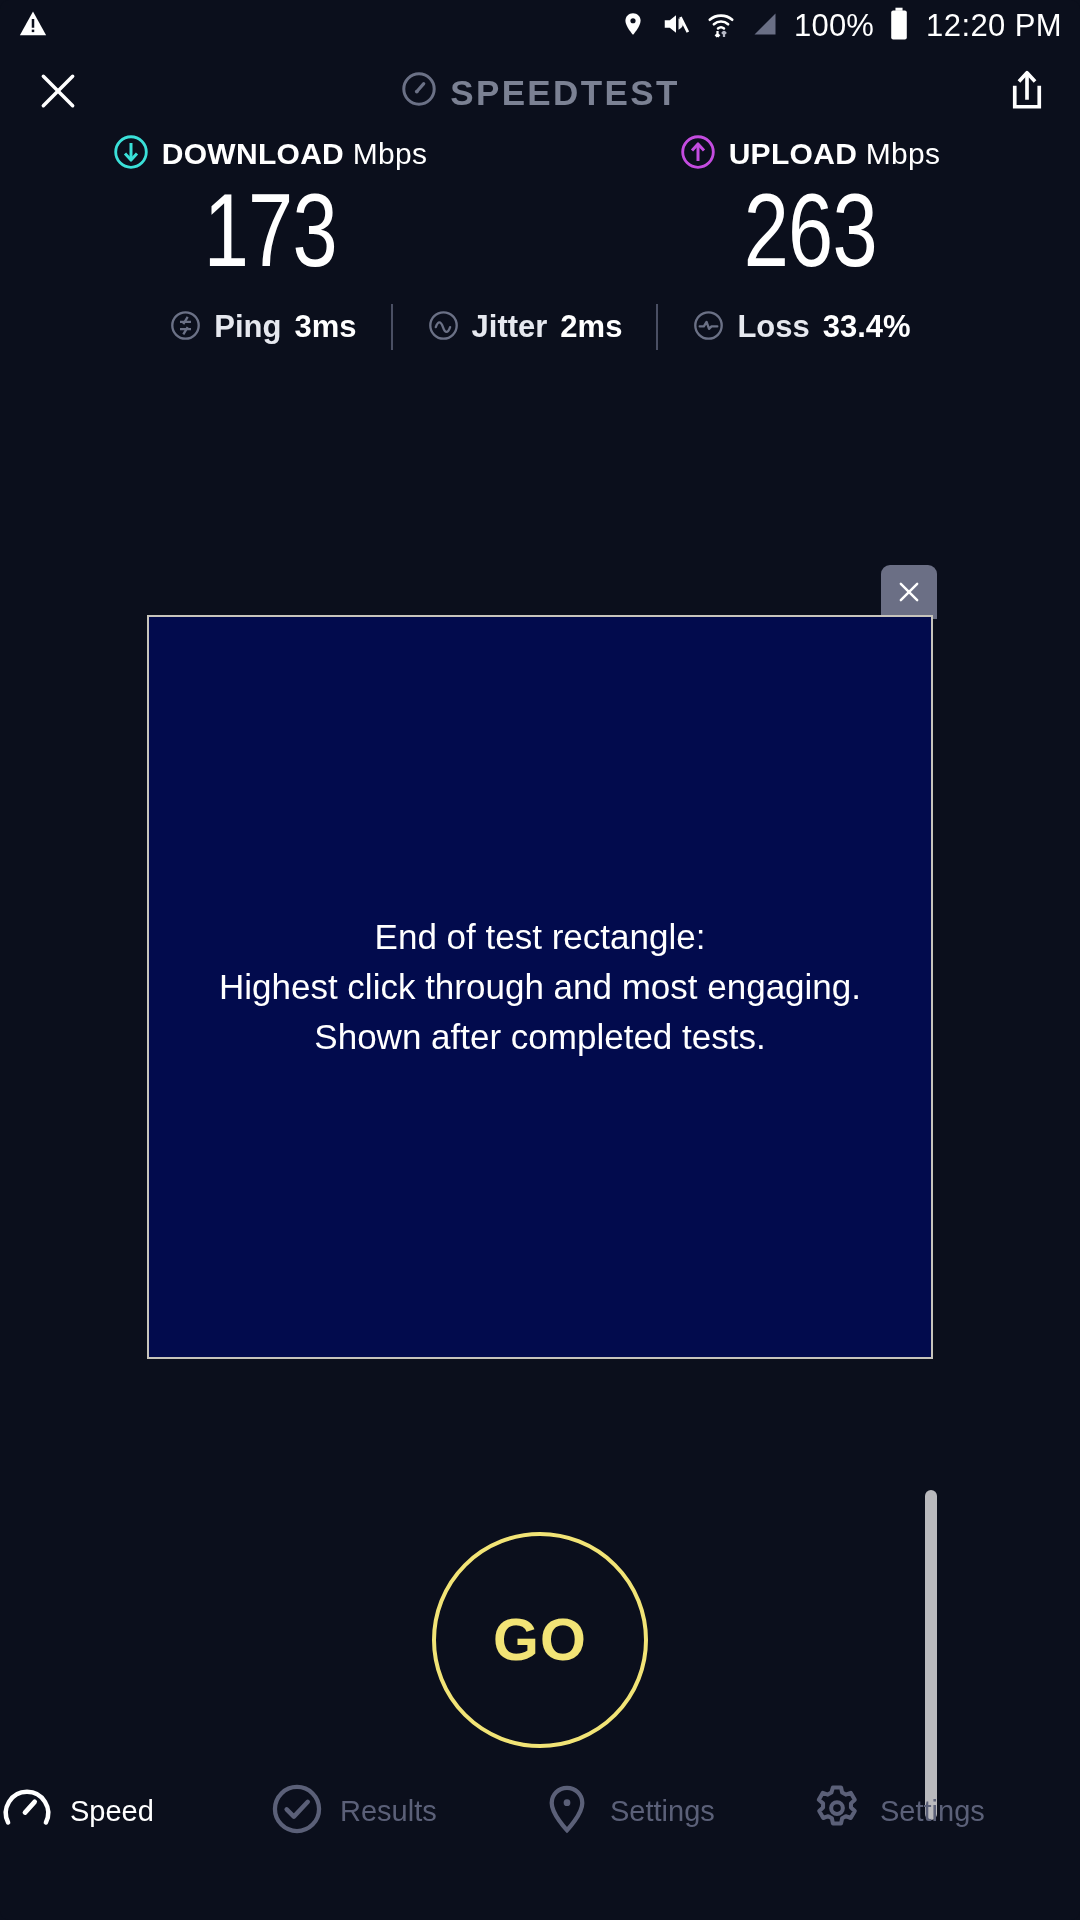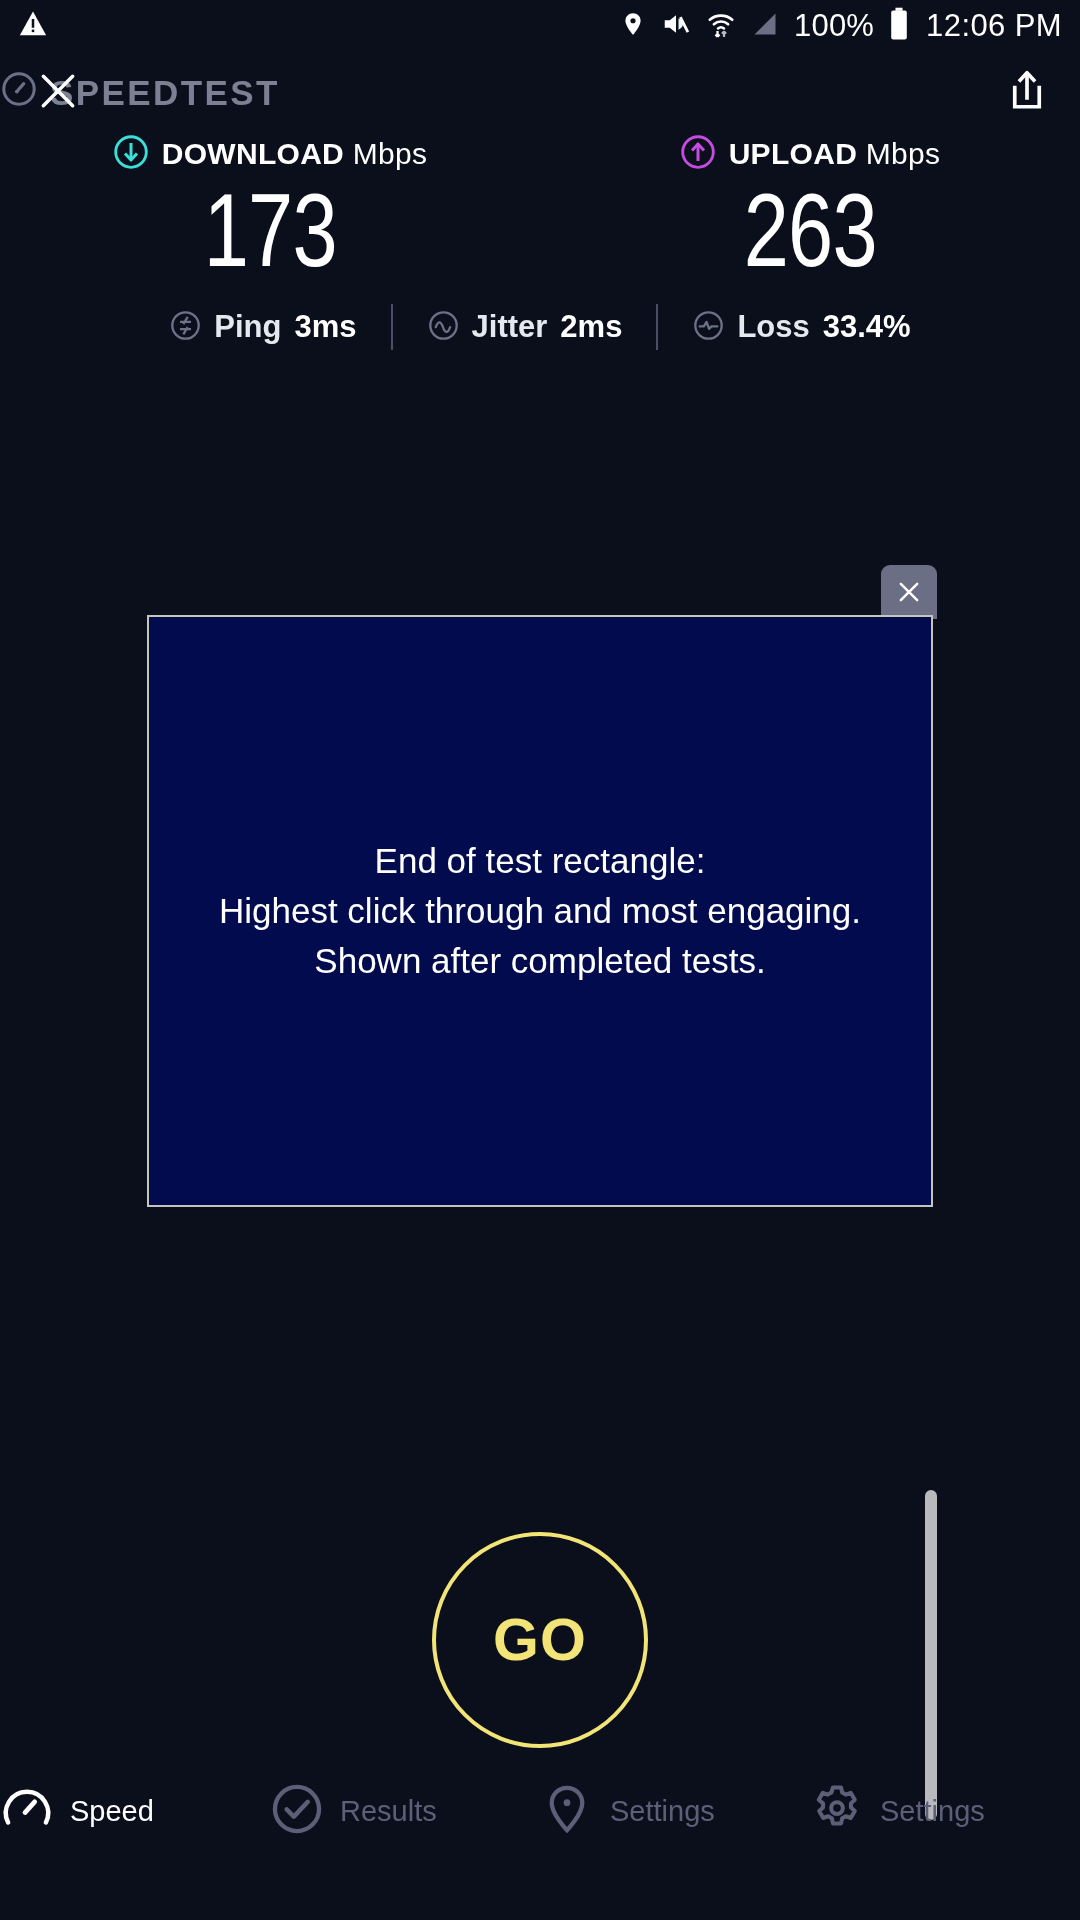--- a/index.html
+++ b/index.html
@@ -22,21 +22,21 @@
   .status-battpct { font-size:31px; letter-spacing:0.2px; }
   .status-time { font-size:31px; letter-spacing:0.4px; margin-left:2px; }
 
   
   .appbar {
     position:absolute; top:52px; left:0; width:1080px; height:82px;
     display:flex; align-items:center; padding:0 36px;
   }
   .appbar-title {
     position:absolute; left:0; width:1080px; text-align:center;
-    display:flex; align-items:center; justify-content:flex-start; gap:12px;
+    display:flex; align-items:center; justify-content:center; gap:12px;
     color:#7b8193; font-size:35px; font-weight:bold; letter-spacing:2.4px;
     pointer-events:none;
   }
   .close-x { position:relative; z-index:2; cursor:pointer; }
   .share-btn { position:absolute; right:32px; z-index:2; cursor:pointer; }
 
   
   .results { position:absolute; top:134px; left:0; width:1080px; }
   .dl-ul-row { display:flex; width:1080px; }
   .metric-col { width:540px; display:flex; flex-direction:column; align-items:center; }
@@ -65,21 +65,21 @@
 
   
   .ad-wrap { position:absolute; top:565px; left:147px; width:790px; }
   .ad-close {
     position:absolute; top:0; right:0; width:56px; height:54px;
     background:#6b6f85; border-radius:9px 9px 0 0;
     display:flex; align-items:center; justify-content:center; cursor:pointer;
   }
   .ad-box {
     position:absolute; top:50px; left:0;
-    width:786px; height:592px;
+    width:786px; height:744px;
     background:#020b4d; border:2px solid #c7c4bc;
     display:flex; align-items:center; justify-content:center;
     cursor:pointer;
   }
   .ad-text {
     color:#ffffff; font-size:35px; line-height:1.42; text-align:center;
     padding:0 12px; white-space:pre-line;
   }
   .scroll-hint {
     position:absolute; top:925px; right:0; width:12px; height:330px;
@@ -154,21 +154,21 @@
           <path d="M21 3 L21 21 L3 21 Z" fill="#6a6f85"></path>
         </svg>
       </span>
       <span class="status-battpct">100%</span>
       <span>
         <svg width="22" height="34" viewBox="0 0 14 24">
           <rect x="4.5" y="0.5" width="5" height="2.2" fill="#ffffff"></rect>
           <rect x="1.5" y="2.4" width="11" height="20.6" rx="1.4" fill="#ffffff"></rect>
         </svg>
       </span>
-      <span class="status-time">12:06 PM</span>
+      <span class="status-time">12:20 PM</span>
     </div>
   </div>
 
   <div class="appbar">
     <div class="appbar-title">
       <span>
         <svg width="38" height="38" viewBox="0 0 24 24">
           <circle cx="12" cy="12" r="9.6" fill="none" stroke="#6b7186" stroke-width="1.9"></circle>
           <path d="M15 8.6 L10.8 13.4" stroke="#6b7186" stroke-width="2" stroke-linecap="round"></path>
           <circle cx="10.6" cy="13.6" r="1.2" fill="#6b7186"></circle>

